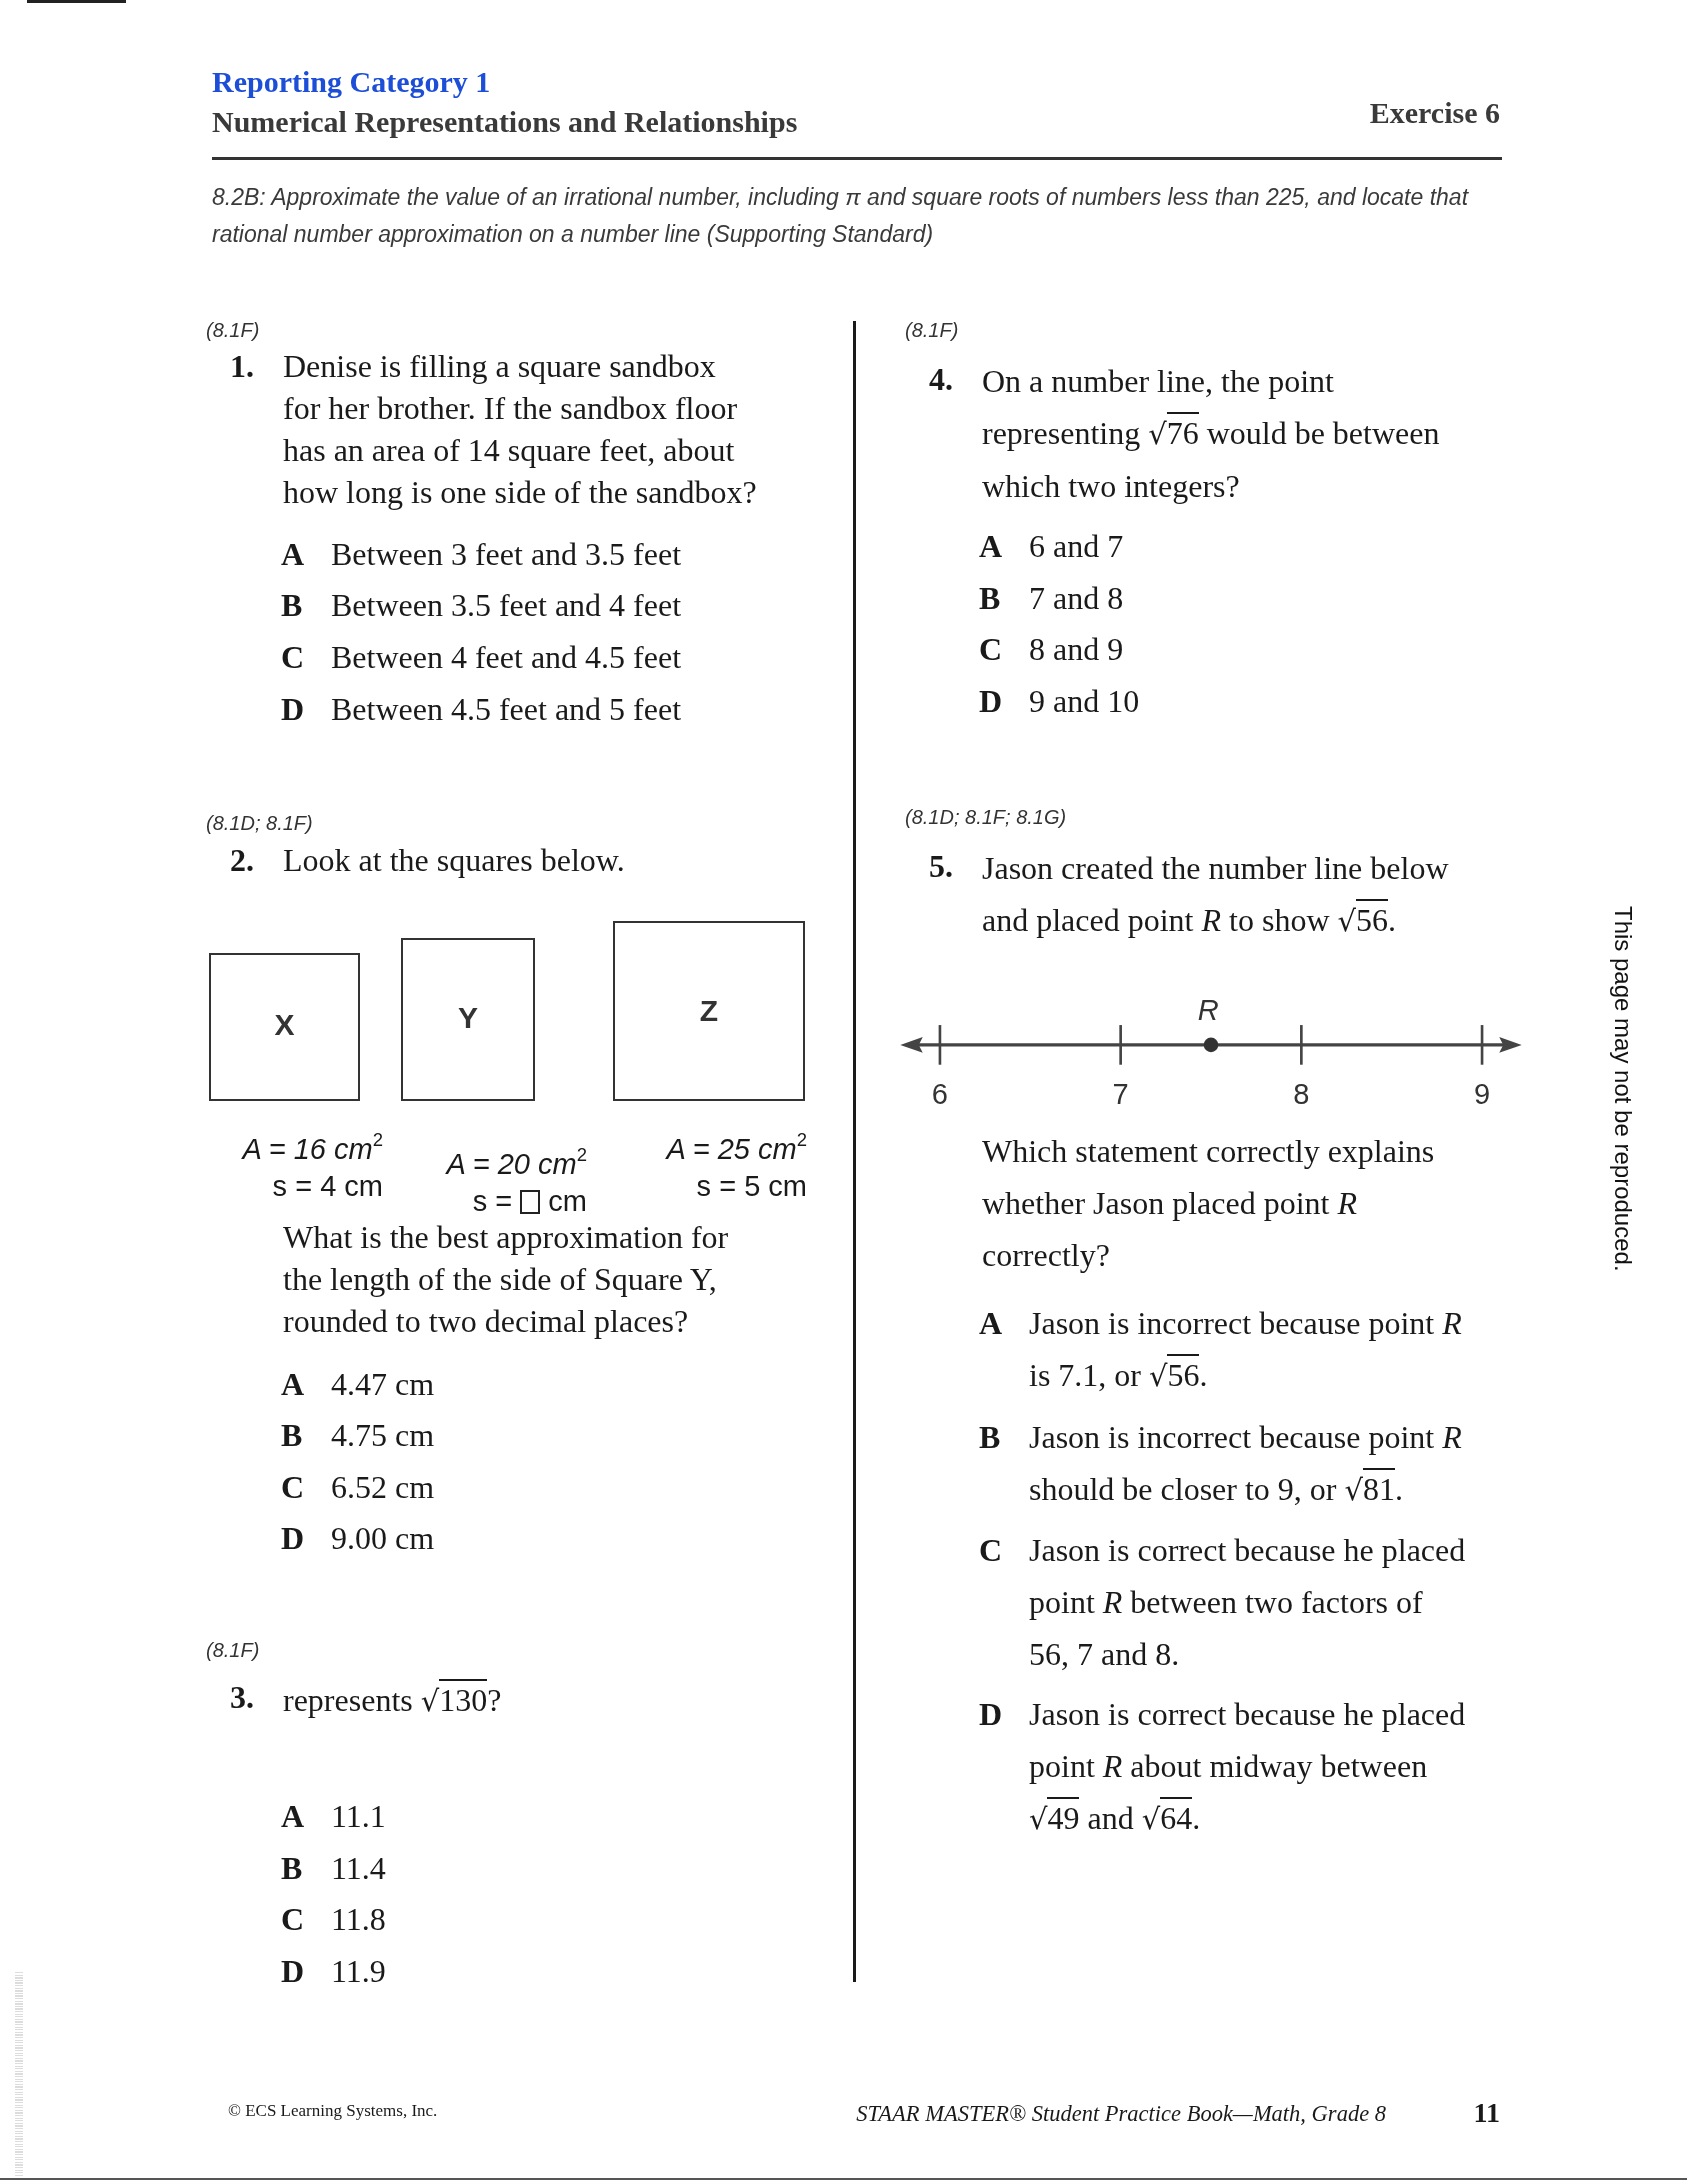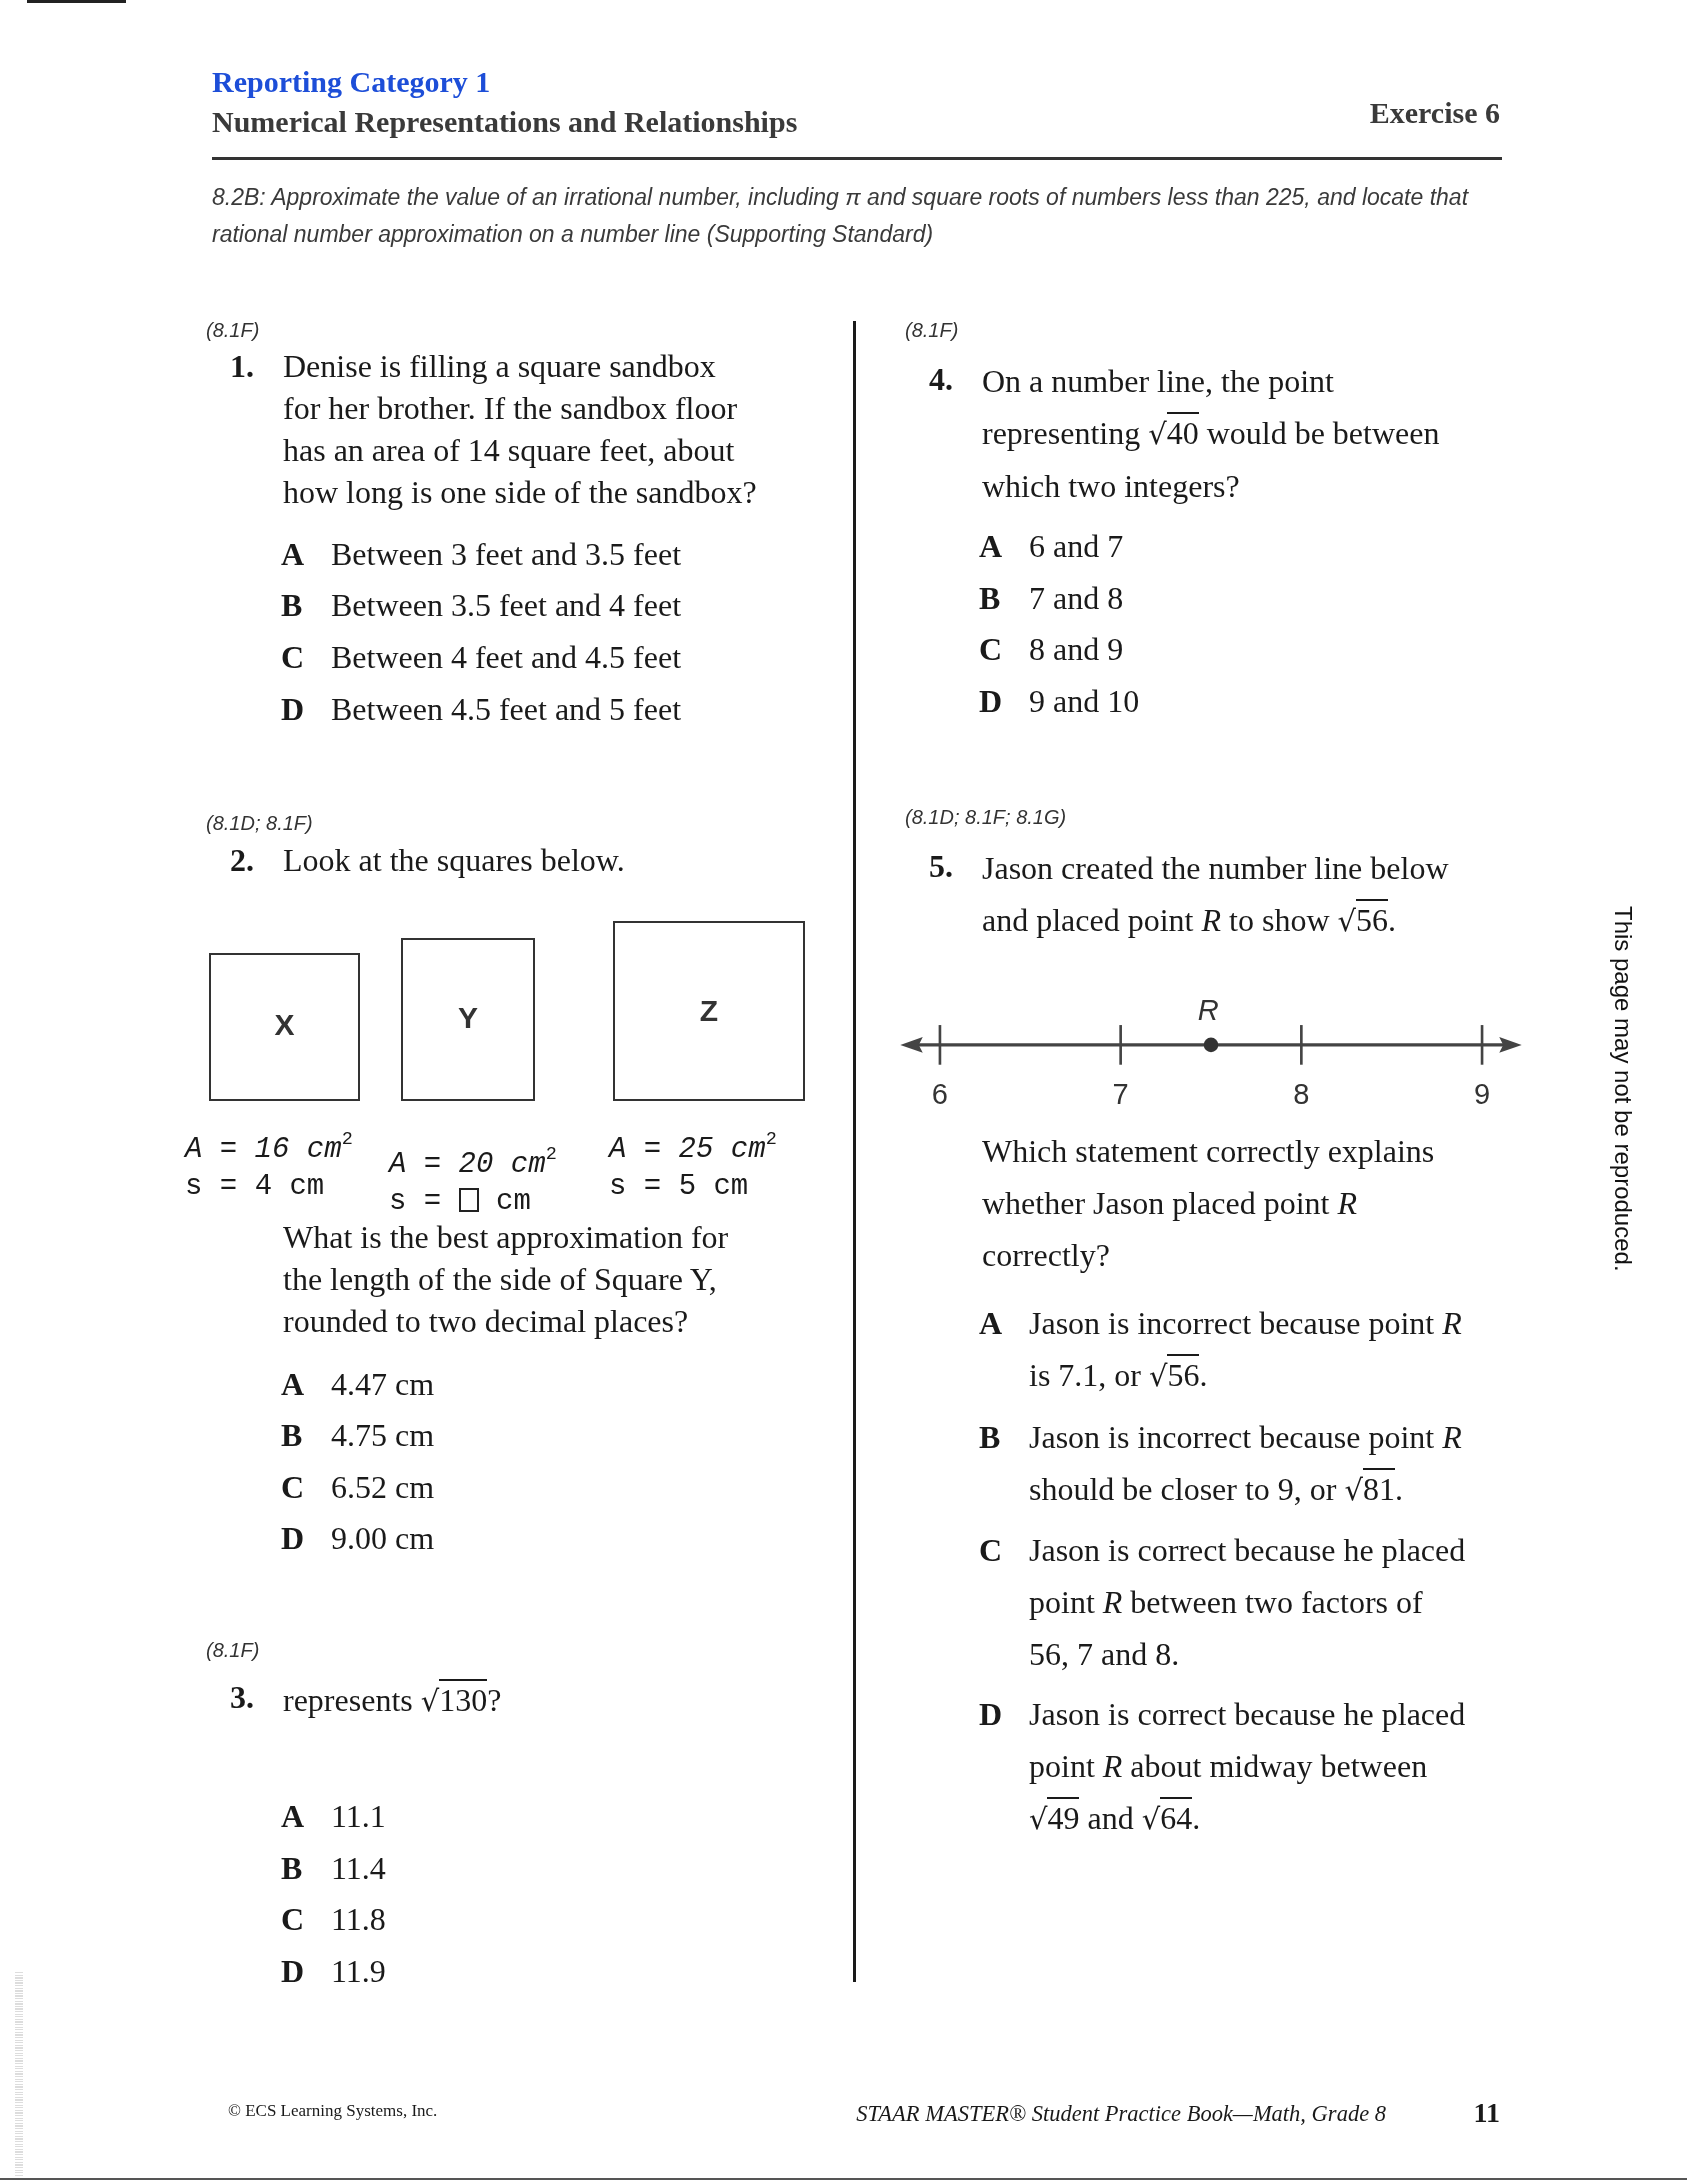--- a/index.html
+++ b/index.html
@@ -33,21 +33,21 @@
   .choice.multi .ctext { width: 476px; }
 
   .sqrt { display: inline-block; }
   .sqrt .rad { font-family: "DejaVu Serif", serif; font-size: 29px; }
   .sqrt .under { border-top: 2px solid #1a1a1a; padding-top: 1.3px; }
   .it { font-style: italic; }
 
   
   .square { position: absolute; border: 2.6px solid #333; box-sizing: border-box; }
   .sq-label { position: absolute; font-size: 30px; font-weight: bold; color: #333; width: 100%; text-align: center; }
-  .sq-cap { position: absolute; font-size: 29px; text-align: left; width: 198px; line-height: 37px; font-family: Liberation Mono, monospace; }
+  .sq-cap { position: absolute; font-size: 29px; text-align: right; width: 198px; line-height: 37px; }
   .box-glyph { display: inline-block; width: 20px; height: 24px; border: 2px solid #222; vertical-align: -2.6px; box-sizing: border-box; }
   .sup { font-size: 18.5px; vertical-align: 13.2px; }
 
   
   .numline { position: absolute; left: 900px; top: 992px; width: 622px; height: 119px; }
   .nl-label { font-family: "Liberation Sans", "DejaVu Sans", sans-serif; font-size: 44px; fill: #333; }
 
   
   .sidenote { position: absolute; left: 1637px; top: 906px; font-size: 24px; transform-origin: left top; transform: rotate(90deg); white-space: nowrap; color: #111; }
 
@@ -164,21 +164,21 @@
   </div>
 <div class="choice serif" style="left:281px;top:1953px;">
     <span class="letter">D</span>
     <span class="ctext">11.9</span>
   </div>
 
 <div class="tag sans" style="left:905px;top:319px;">(8.1F)</div>
 <div class="qnum serif" style="left:929px;top:361px;">4.</div>
 <div class="qtext serif wide" style="left:982px;top:355px;">
   <div>On a number line, the point</div>
-  <div><span>representing </span><span class="sqrt"><span class="rad">√</span><span class="under">40</span></span><span> would be between</span></div>
+  <div><span>representing </span><span class="sqrt"><span class="rad">√</span><span class="under">76</span></span><span> would be between</span></div>
   <div>which two integers?</div>
 </div>
 <div class="choice serif" style="left:979px;top:528px;">
     <span class="letter">A</span>
     <span class="ctext">6 and 7</span>
   </div>
 <div class="choice serif" style="left:979px;top:580px;">
     <span class="letter">B</span>
     <span class="ctext">7 and 8</span>
   </div>

